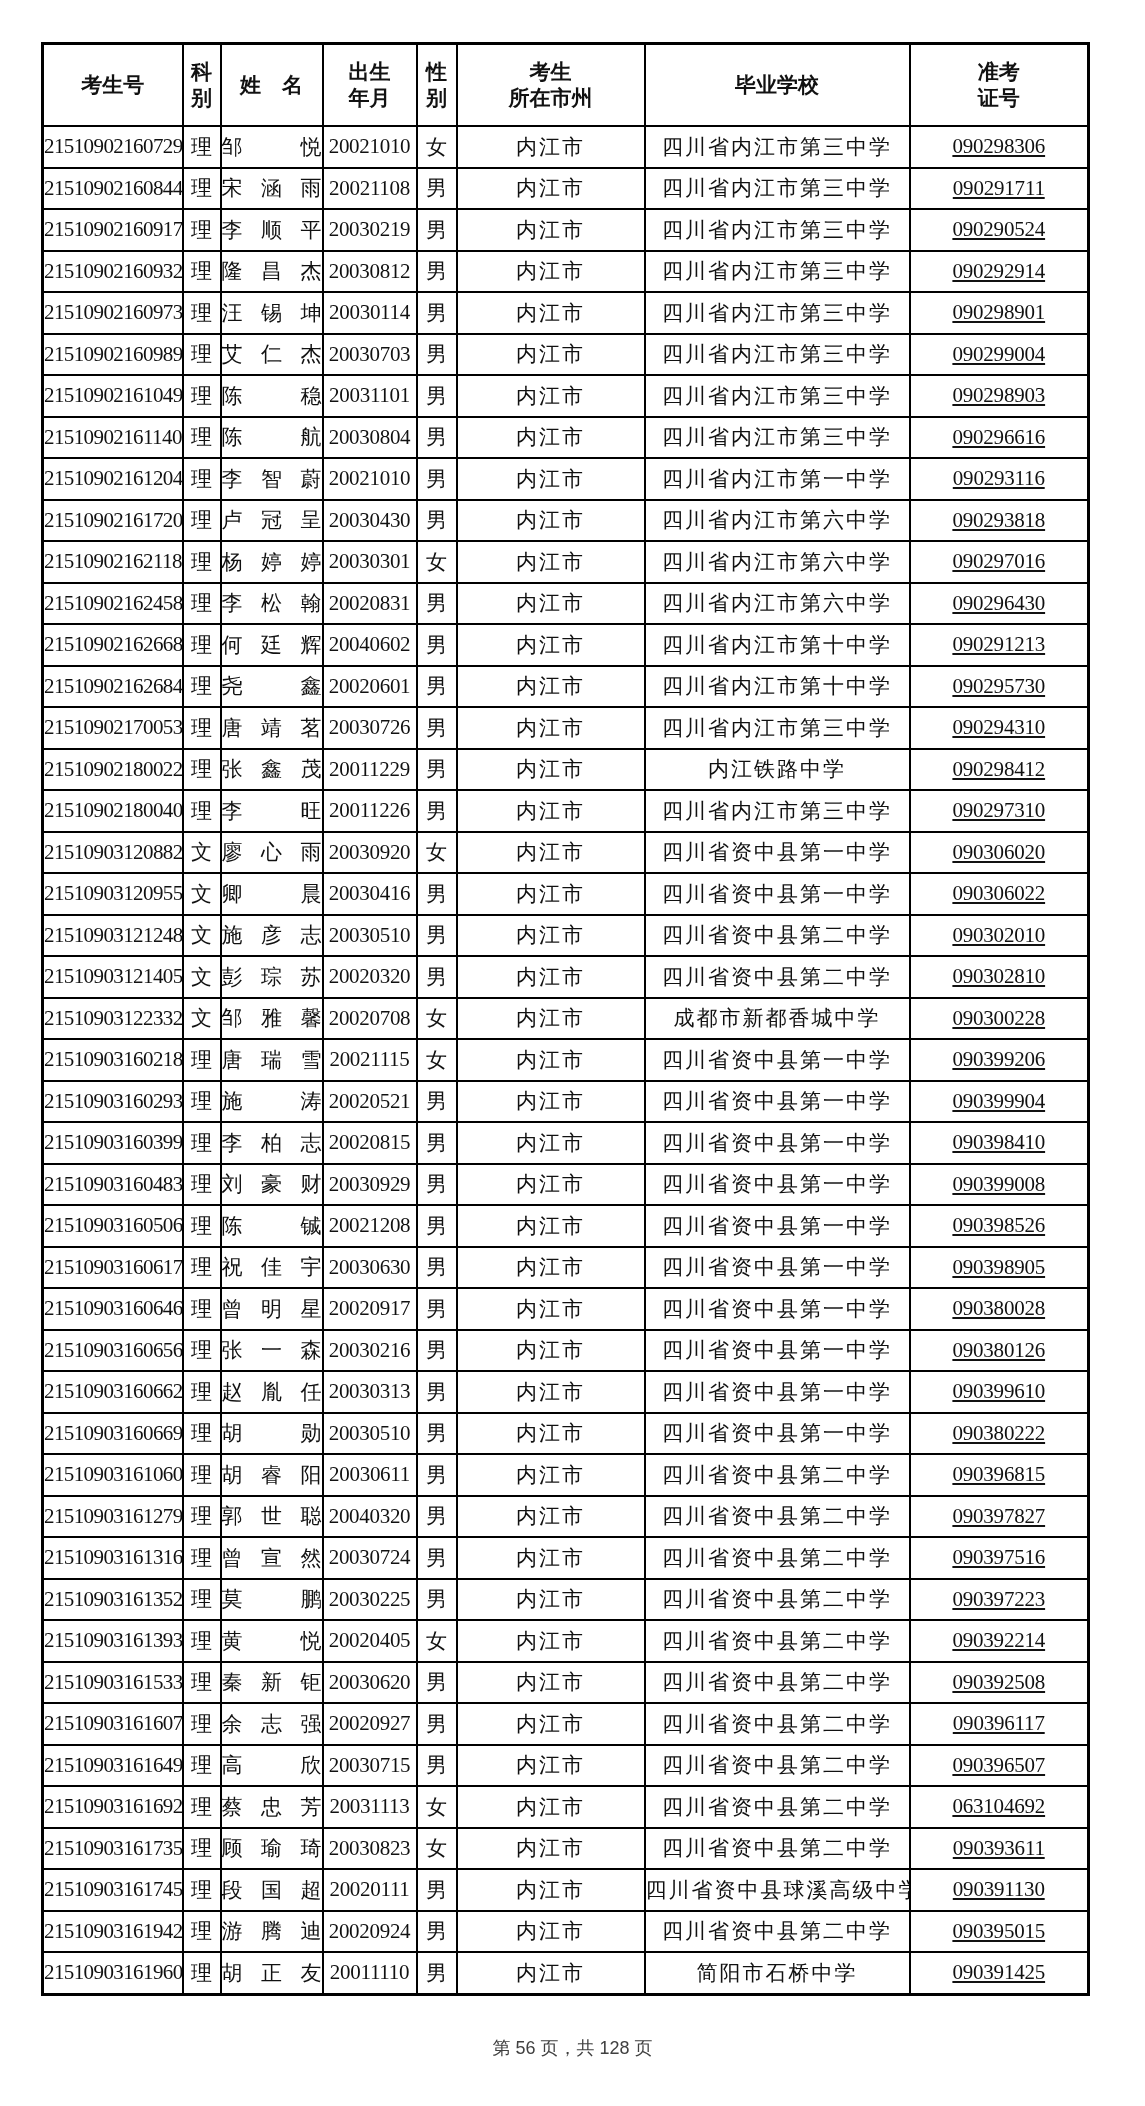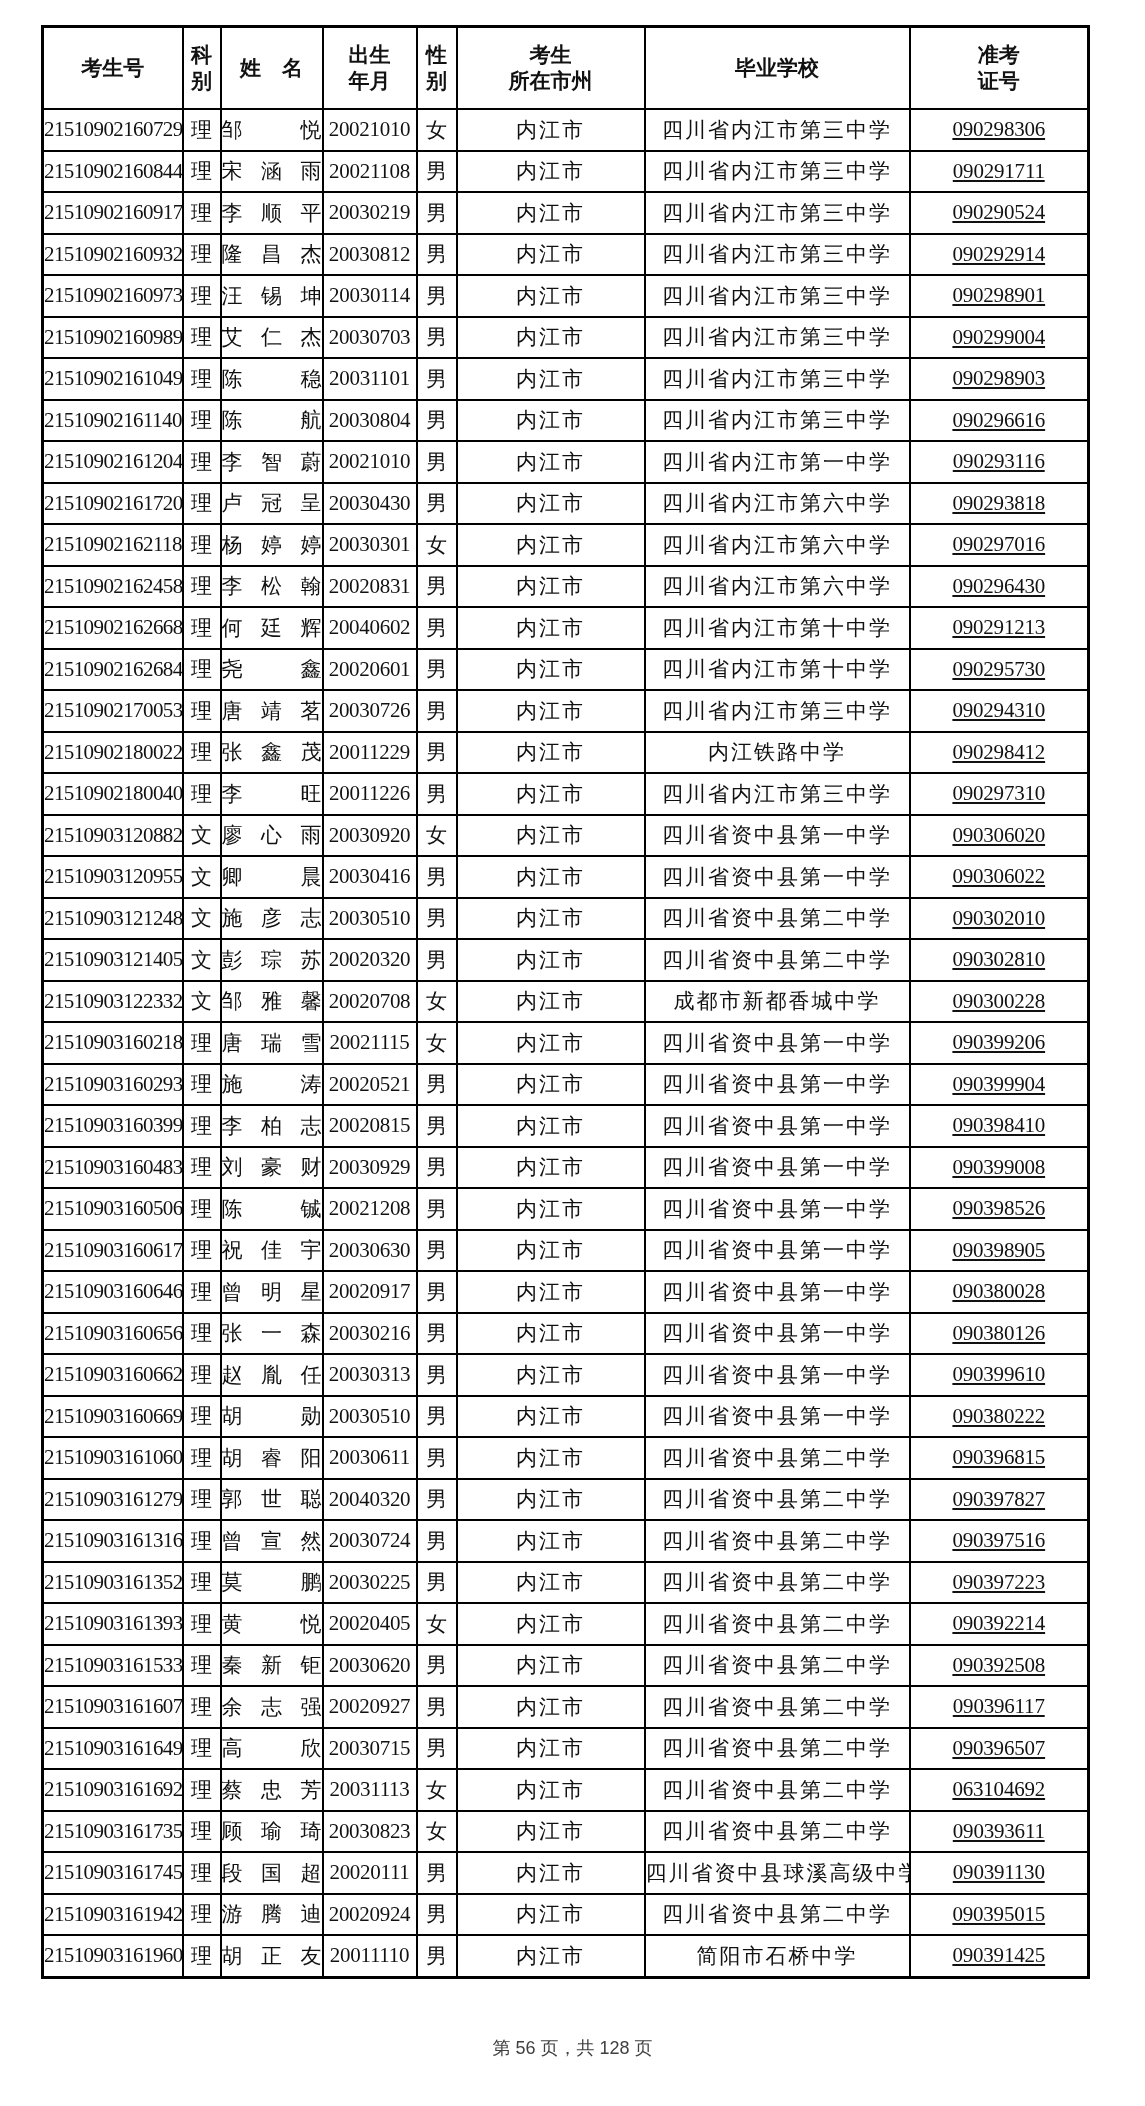--- a/index.html
+++ b/index.html
@@ -1,19 +1,19 @@
 <!DOCTYPE html>
 <html><head>
   <meta charset="utf-8">
   <style>
     html, body { margin: 0; padding: 0; background: #ffffff; }
     body { width: 1145px; height: 2106px; position: relative; overflow: hidden; }
     .page { position: absolute; left: 0; top: 0; width: 1145px; height: 2106px; background: #fff; }
     table.roster {
-      position: absolute; left: 41px; top: 25px;
+      position: absolute; left: 41px; top: 42px;
       width: 1046px;
       border-collapse: collapse;
       table-layout: fixed;
       border: 3px solid #000;
       font-family: "Liberation Serif", "DejaVu Serif", serif;
       color: #111;
     }
     table.roster th, table.roster td {
       border: 2px solid #000;
       padding: 0;

